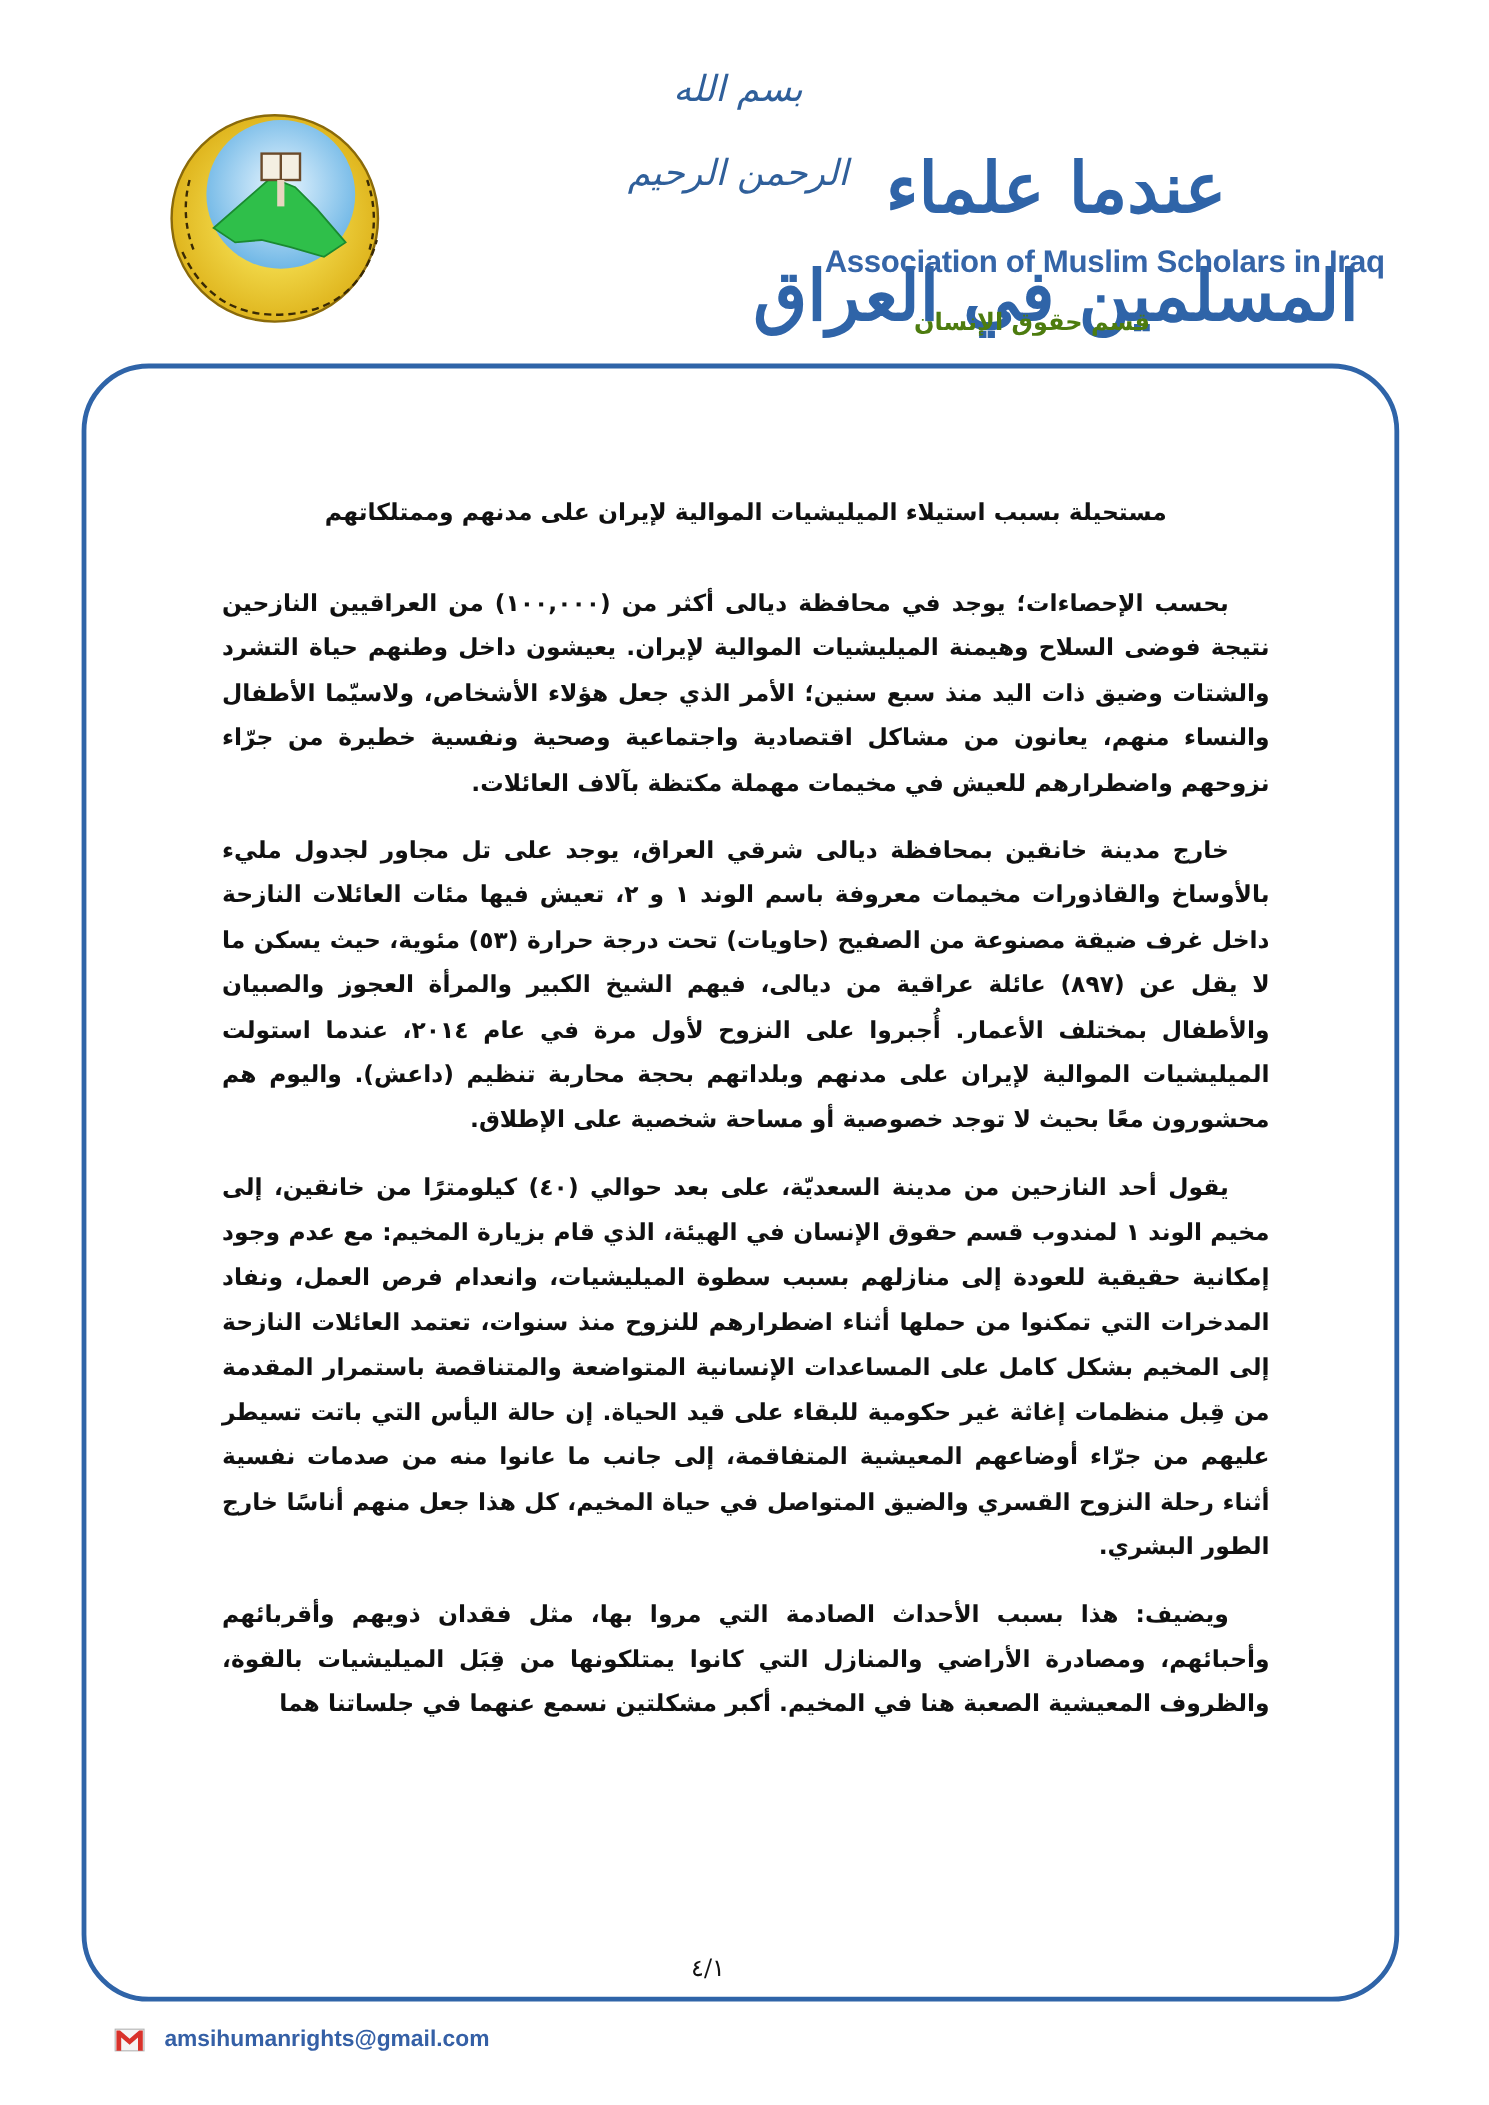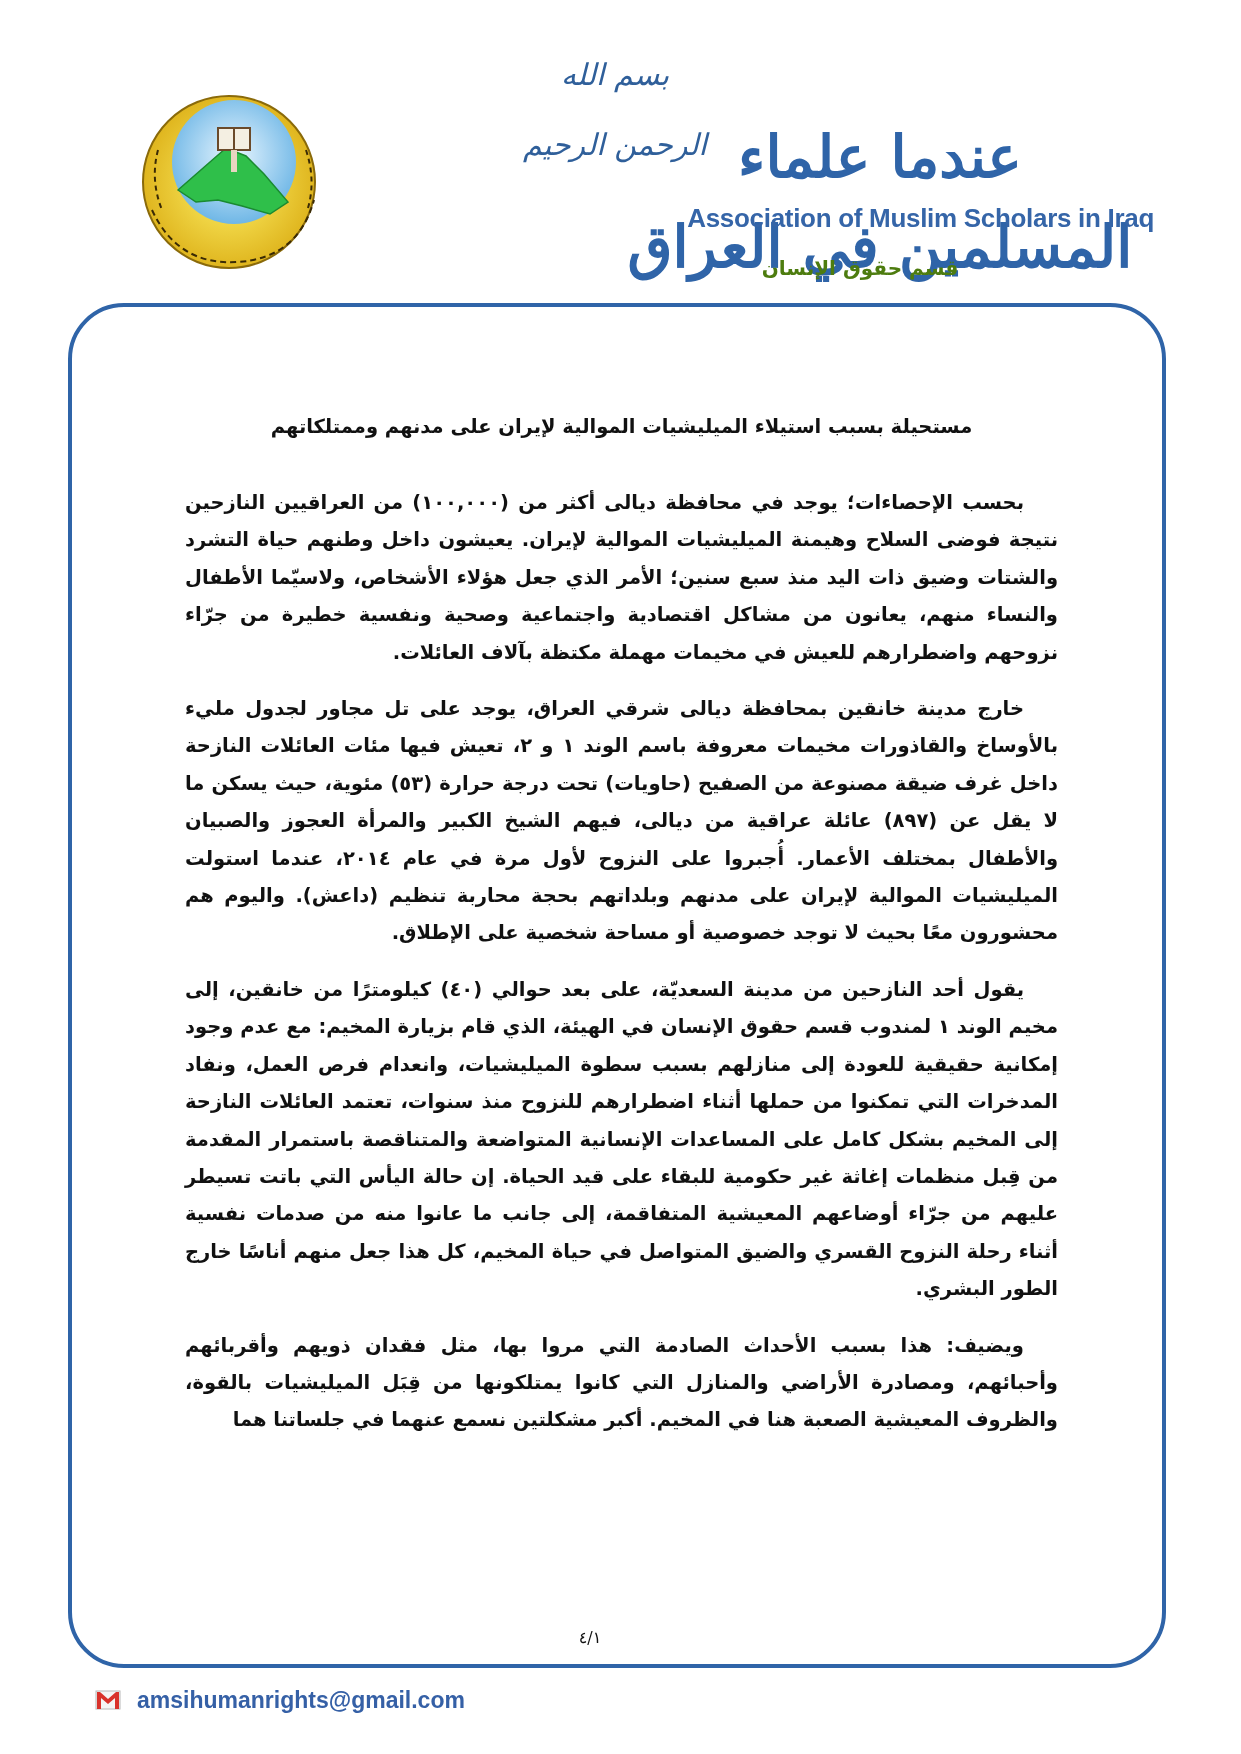--- a/index.html
+++ b/index.html
@@ -27,26 +27,26 @@
 
     .content { position: absolute; left: 185px; top: 410px; width: 873px; direction: rtl;
                color: #111; font-family: "DejaVu Sans", sans-serif; }
 
     .title { text-align: center; font-weight: bold; font-size: 23px; margin: 0 0 26px 0; line-height: 32px; }
     .subtitle { text-align: center; font-weight: bold; font-size: 19.5px; line-height: 34px; margin: 0 0 40px 0; }
     .para { text-align: justify; text-align-last: right; font-weight: bold; font-size: 19.5px;
             line-height: 37.4px; margin: 0 0 19px 0; text-indent: 34px; }
 
     .page-num { position: absolute; left: 560px; top: 1628px; width: 60px; text-align: center;
-                font-family: "DejaVu Serif", serif; font-size: 16px; color: #111; direction: rtl; }
+                font-family: "DejaVu Serif", serif; font-size: 20px; color: #111; direction: rtl; }
 
     
     .footer { position: absolute; left: 95px; top: 1685px; height: 30px; display: flex; align-items: center; }
     .mail-icon { width: 26px; height: 24px; margin-right: 16px; }
-    .email { color: #3560a6; font-family: "Liberation Sans", sans-serif; font-weight: bold; font-size: 23px; }
+    .email { color: #3560a6; font-family: "Liberation Sans", sans-serif; font-weight: bold; font-size: 19px; }
   </style>
 </head>
 <body>
 
 <div class="logo">
   <svg viewBox="0 0 182 180" width="182" height="180">
     <defs>
       <radialGradient id="sky" cx="50%" cy="45%" r="55%">
         <stop offset="0%" stop-color="#e9f6ff"></stop>
         <stop offset="100%" stop-color="#6fb7e6"></stop>

